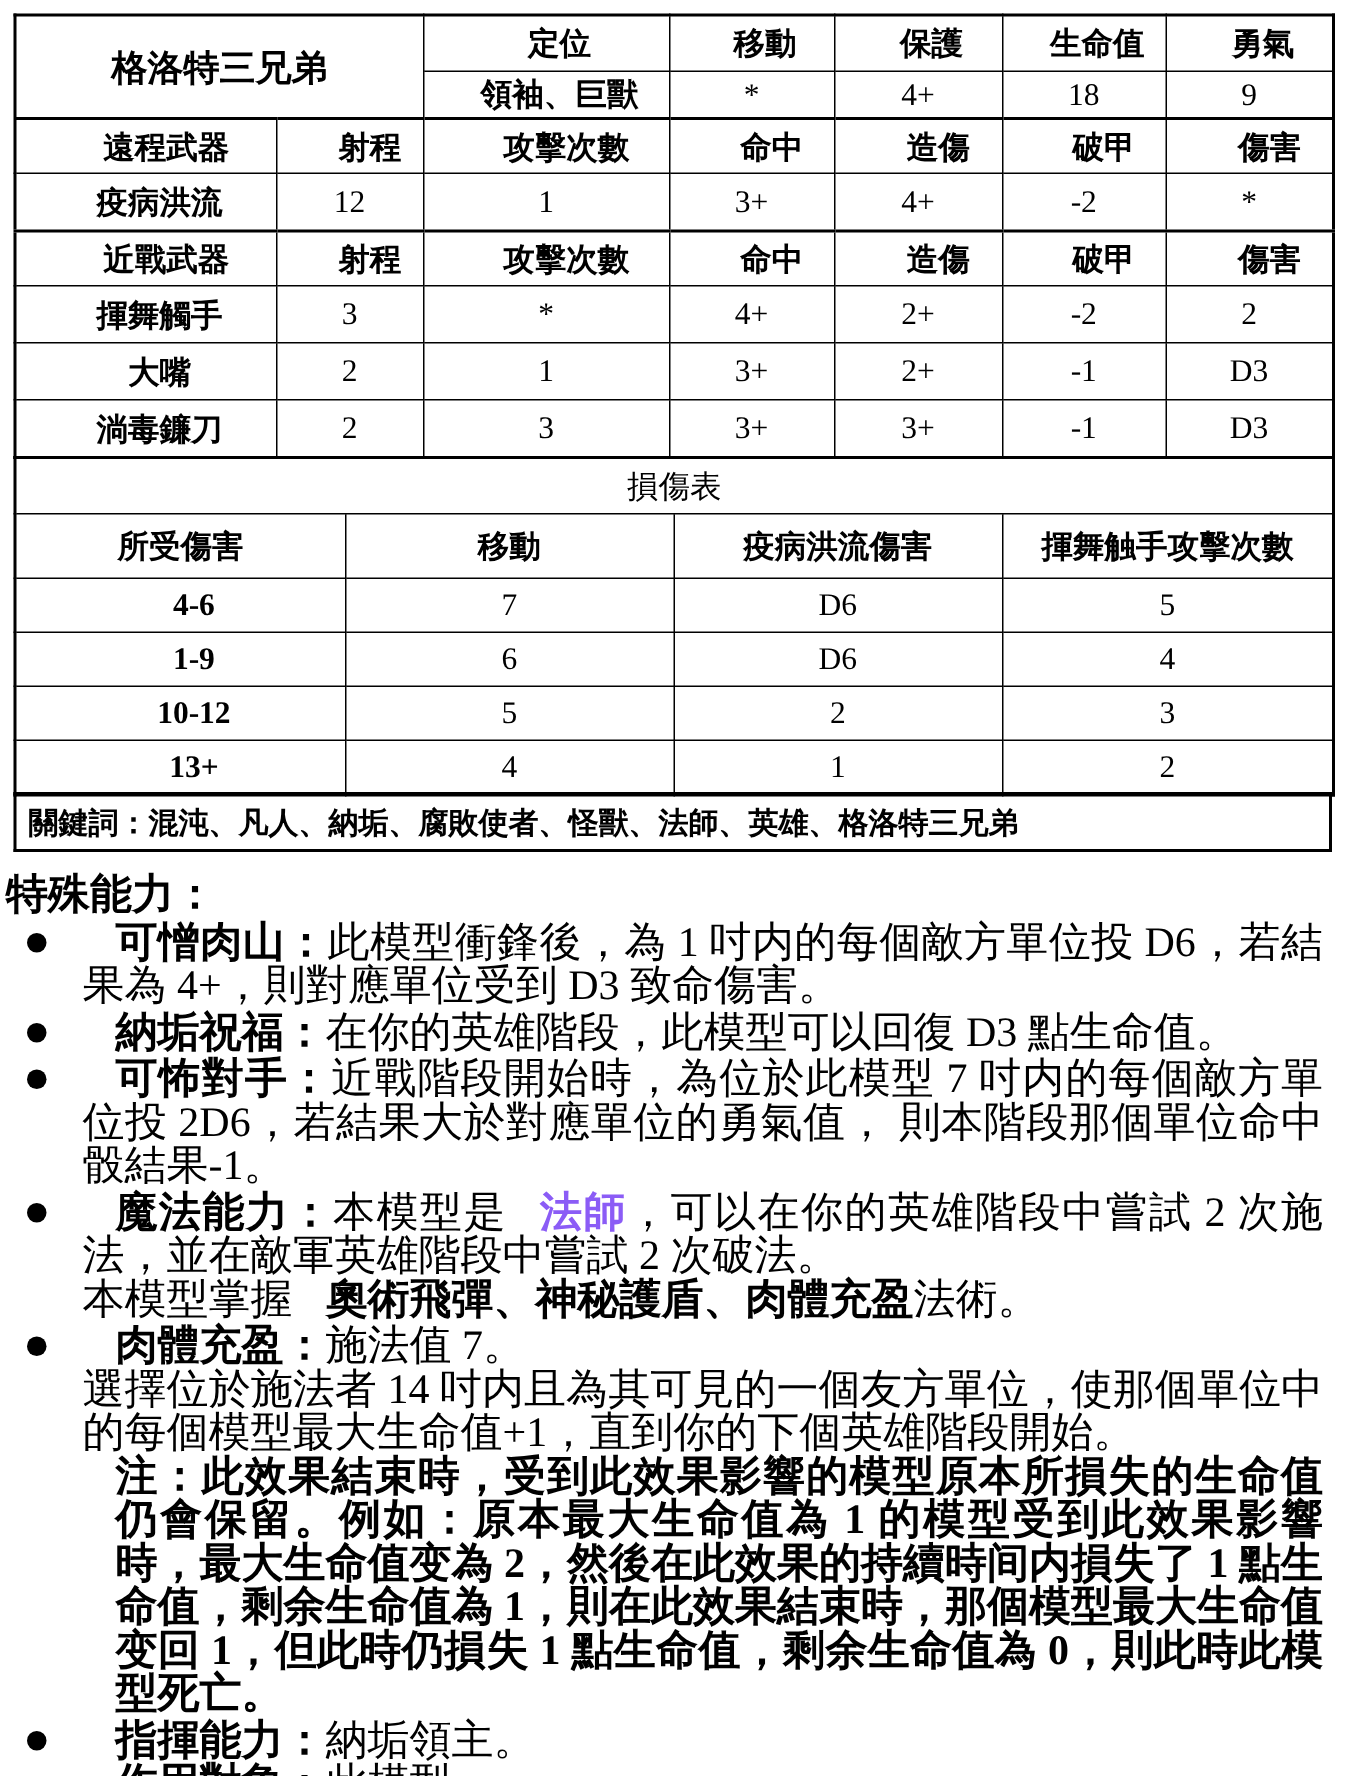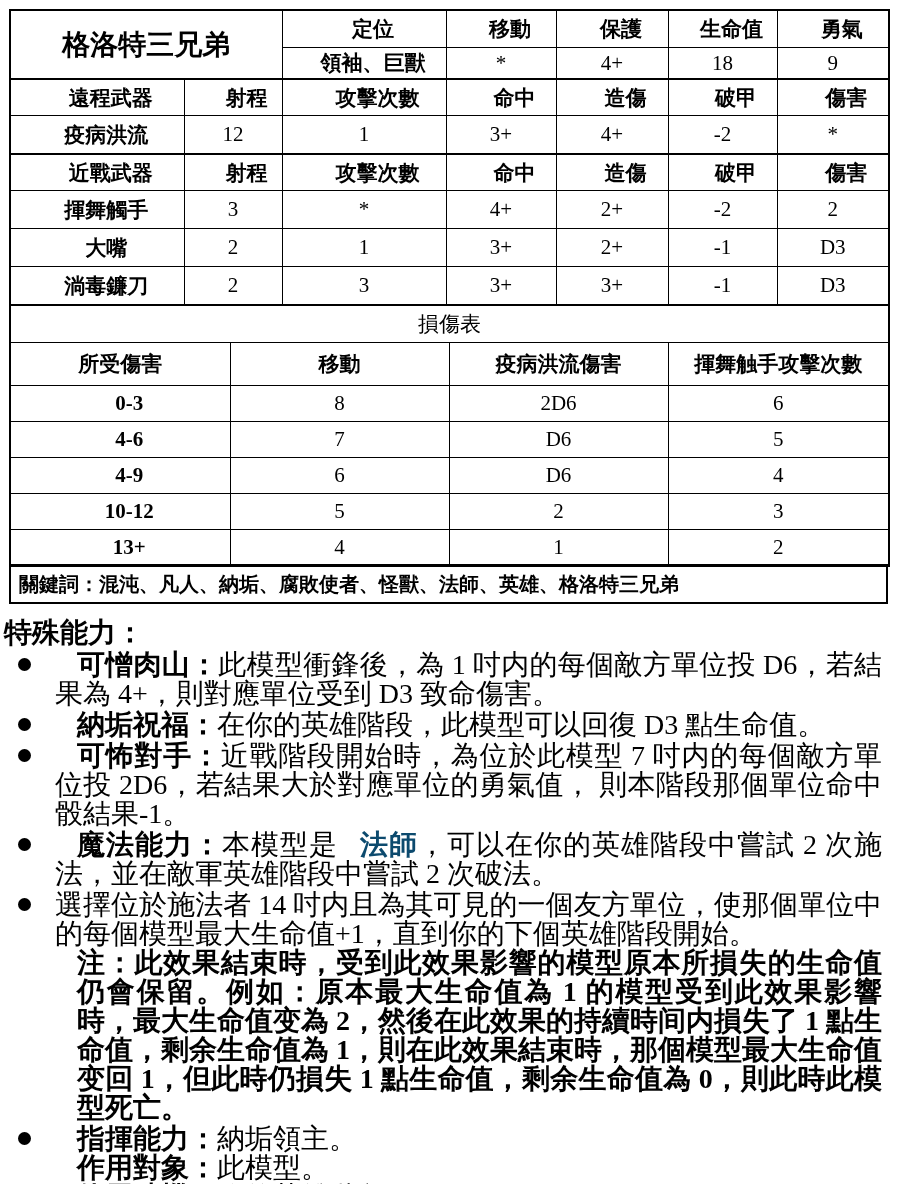--- a/index.html
+++ b/index.html
@@ -30,22 +30,22 @@
     text-align: center;
     vertical-align: middle;
     padding: 0 4px;
     font-size: 21px;
     overflow: hidden;
     white-space: nowrap;
   }
   .tbl-outer { border: 2.5px solid #000; }
   .tbl-b, .tbl-c { margin-top: -2.5px; }
   .b { font-weight: bold; padding-left: 22px; }
-  .red { color: #0c4a6e; }
-  .unit-name-cell { font-size: 28px; font-weight: bold; }
+  .red { color: #8b5cf6; }
+  .unit-name-cell { font-size: 24px; font-weight: bold; }
   .r-h1 td { height: 36px; }
   .r-h2 td { height: 30px; }
   .r-whead td { height: 35px; font-weight: bold; }
   .r-wrow td { height: 37px; }
   .sep-top td { border-top: 2.5px solid #000; padding-left: 31px; }
   .r-dtitle td { height: 36px; font-weight: normal; }
   .r-dhead td { height: 42px; font-weight: bold; }
   .r-drow td { height: 35px; }
   .r-kw td {
     height: 36px;
@@ -185,33 +185,27 @@
         <tr class="r-dtitle">
       <td colspan="4">損傷表</td>
     </tr>
     <tr class="r-dhead">
       <td>所受傷害</td>
       <td>移動</td>
       <td>疫病洪流傷害</td>
       <td>揮舞触手攻擊次數</td>
     </tr>
     <tr class="r-drow">
-      <td class="b">0-3</td>
-      <td>8</td>
-      <td>2D6</td>
-      <td>6</td>
-    </tr>
-    <tr class="r-drow">
       <td class="b">4-6</td>
       <td>7</td>
       <td>D6</td>
       <td>5</td>
     </tr>
     <tr class="r-drow">
-      <td class="b">4-9</td>
+      <td class="b">1-9</td>
       <td>6</td>
       <td>D6</td>
       <td>4</td>
     </tr>
     <tr class="r-drow">
       <td class="b">10-12</td>
       <td>5</td>
       <td>2</td>
       <td>3</td>
     </tr>
@@ -255,26 +249,30 @@
         <p><span class="b">可怖對手：</span><span>近戰階段開始時，為位於此模型 7 吋内的每個敵方單位投 2D6，若結果大於對應單位的勇氣值， 則本階段那個單位命中骰結果-1。</span></p>
       </div>
     </div>
 
     <div class="ability">
       <span class="bullet"></span>
       <div class="atext">
         <p>
           <span class="b">魔法能力：</span><span>本模型是</span><span class="b red">法師</span><span>，可以在你的英雄階段中嘗試 2 次施法，並在敵軍英雄階段中嘗試 2 次破法。</span>
         </p>
-      </div>
-    </div>
-
-    <div class="ability">
-      <span class="bullet"></span>
-      <div class="atext">
+        <p>
+          <span>本模型掌握</span><span class="b">奧術飛彈、神秘護盾、肉體充盈</span><span>法術。</span>
+        </p>
+      </div>
+    </div>
+
+    <div class="ability">
+      <span class="bullet"></span>
+      <div class="atext">
+        <p><span class="b">肉體充盈：</span><span>施法值 7。</span></p>
         <p>選擇位於施法者 14 吋内且為其可見的一個友方單位，使那個單位中的每個模型最大生命值+1，直到你的下個英雄階段開始。</p>
         <p class="b">注：此效果結束時，受到此效果影響的模型原本所損失的生命值仍會保留。例如：原本最大生命值為 1 的模型受到此效果影響時，最大生命值变為 2，然後在此效果的持續時间内損失了 1 點生命值，剩余生命值為 1，則在此效果結束時，那個模型最大生命值变回 1，但此時仍損失 1 點生命值，剩余生命值為 0，則此時此模型死亡。</p>
       </div>
     </div>
 
     <div class="ability">
       <span class="bullet"></span>
       <div class="atext">
         <p><span class="b">指揮能力：</span><span>納垢領主。</span></p>
         <p><span class="b">作用對象：</span><span>此模型。</span></p>

